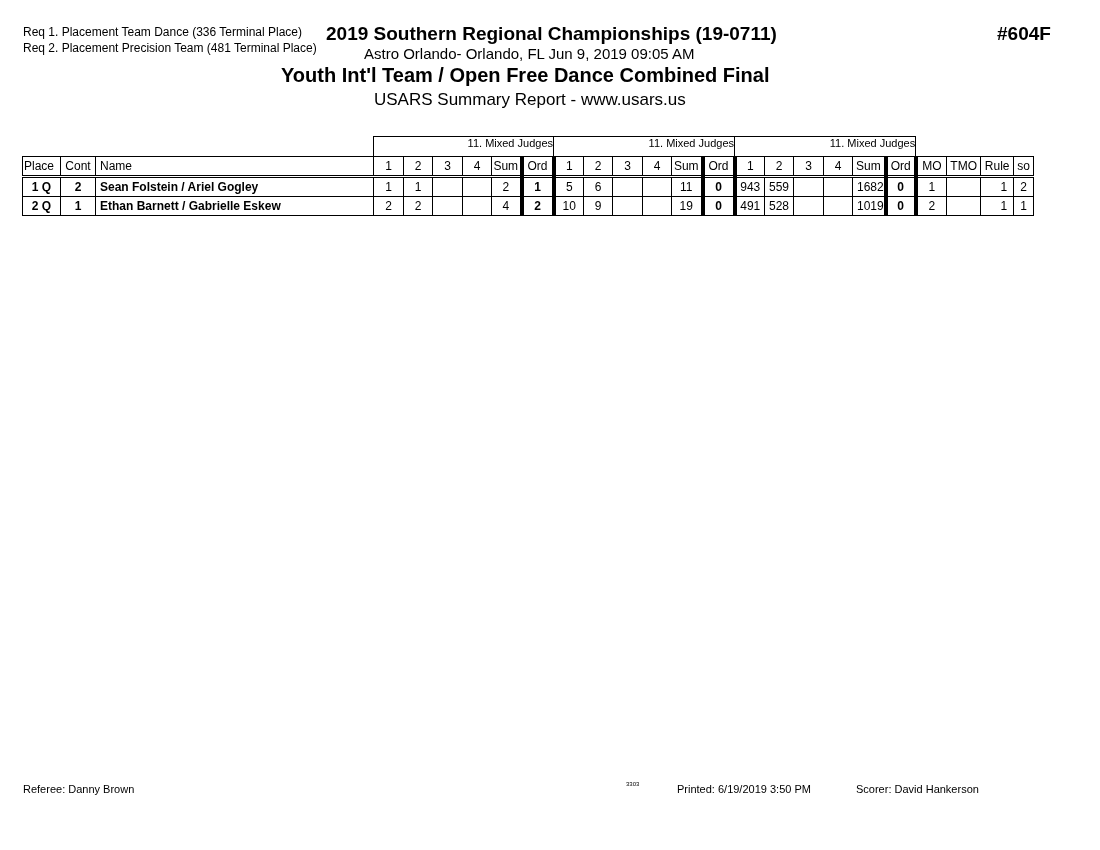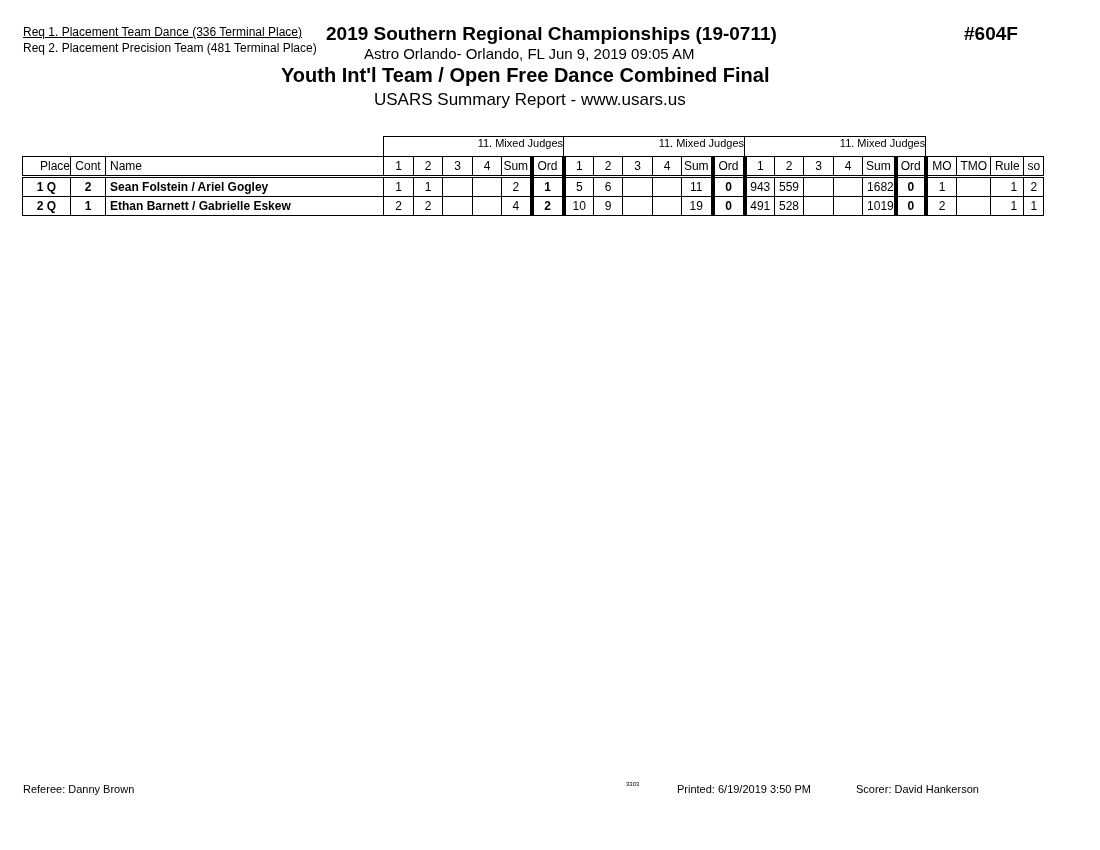--- a/index.html
+++ b/index.html
@@ -4,42 +4,42 @@
 <style>
   html, body { margin: 0; padding: 0; background: #ffffff; }
   body { width: 1100px; height: 850px; position: relative; overflow: hidden;
          font-family: "Liberation Sans", sans-serif; color: #000; }
   .abs { position: absolute; white-space: nowrap; }
   .req { font-size: 12px; left: 23px; }
   .title { font-size: 19px; font-weight: bold; }
   .subtitle { font-size: 15px; }
   .event { font-size: 20px; font-weight: bold; }
   .report { font-size: 17px; }
-  .code { font-size: 19px; font-weight: bold; }
+  .code { font-size: 19px; font-weight: bold; margin-left: 33px; }
 
   table.results { position: absolute; left: 22px; top: 136px; border-collapse: collapse;
                   table-layout: fixed; font-size: 12px; }
   table.results td { padding: 0; height: 18px; text-align: center; overflow: hidden;
                      border: 1px solid #000; white-space: nowrap; }
   table.results tr.group-row td { height: 19px; text-align: right; font-size: 11px;
                                   padding-left: 3px; vertical-align: top; }
   table.results tr.group-row td.blank { border: none; }
   table.results tr.head-row td { border-bottom: 3px double #000; }
   table.results td.left { text-align: left; padding-left: 4px; }
   table.results td.thickL { border-left: 4px solid #000; }
   table.results td.bold { font-weight: bold; }
   table.results td.clip { text-align: left; padding-left: 4px; }
 
   .footer { font-size: 11px; top: 783px; }
   .tiny { font-size: 6px; top: 781px; }
 </style>
 </head>
 <body>
 
-<div class="abs req" style="top:25px;text-decoration:underline;">Req  1.  Placement Team Dance (336 Terminal Place)</div>
+<div class="abs req" style="top:25px;">Req  1.  Placement Team Dance (336 Terminal Place)</div>
 <div class="abs req" style="top:41px;">Req  2.  Placement Precision Team (481 Terminal Place)</div>
 
 <div class="abs title" style="left:326px; top:23px;">2019 Southern Regional Championships (19-0711)</div>
 <div class="abs subtitle" style="left:364px; top:45px;">Astro Orlando- Orlando, FL  Jun 9, 2019  09:05 AM</div>
 <div class="abs event" style="left:281px; top:64px;">Youth Int'l  Team / Open Free Dance Combined Final</div>
 <div class="abs report" style="left:374px; top:90px;">USARS Summary Report - www.usars.us</div>
 <div class="abs code" style="left:964px; top:23px;">#604F</div>
 
 <table class="results">
   <colgroup>
@@ -73,21 +73,21 @@
   <tbody>
       <tr class="group-row">
     <td class="blank" colspan="3"></td>
     <td colspan="6">11.  Mixed Judges</td>
     <td colspan="6">11.  Mixed Judges</td>
     <td colspan="6">11.  Mixed Judges</td>
     <td class="blank" colspan="4"></td>
   </tr>
 
   <tr class="head-row">
-    <td class="left" style="padding-left:17px">Place</td>
+    <td class="left" style="padding-left:1px">Place</td>
     <td>Cont</td>
     <td class="left">Name</td>
 
     <td>1</td>
     <td>2</td>
     <td>3</td>
     <td>4</td>
     <td>Sum</td>
     <td class="thickL">Ord</td>
 

